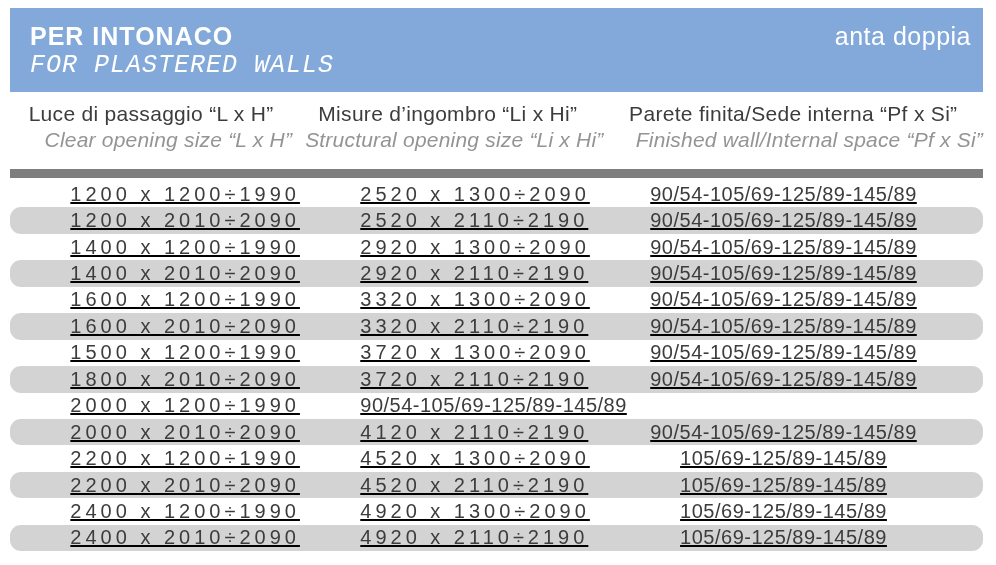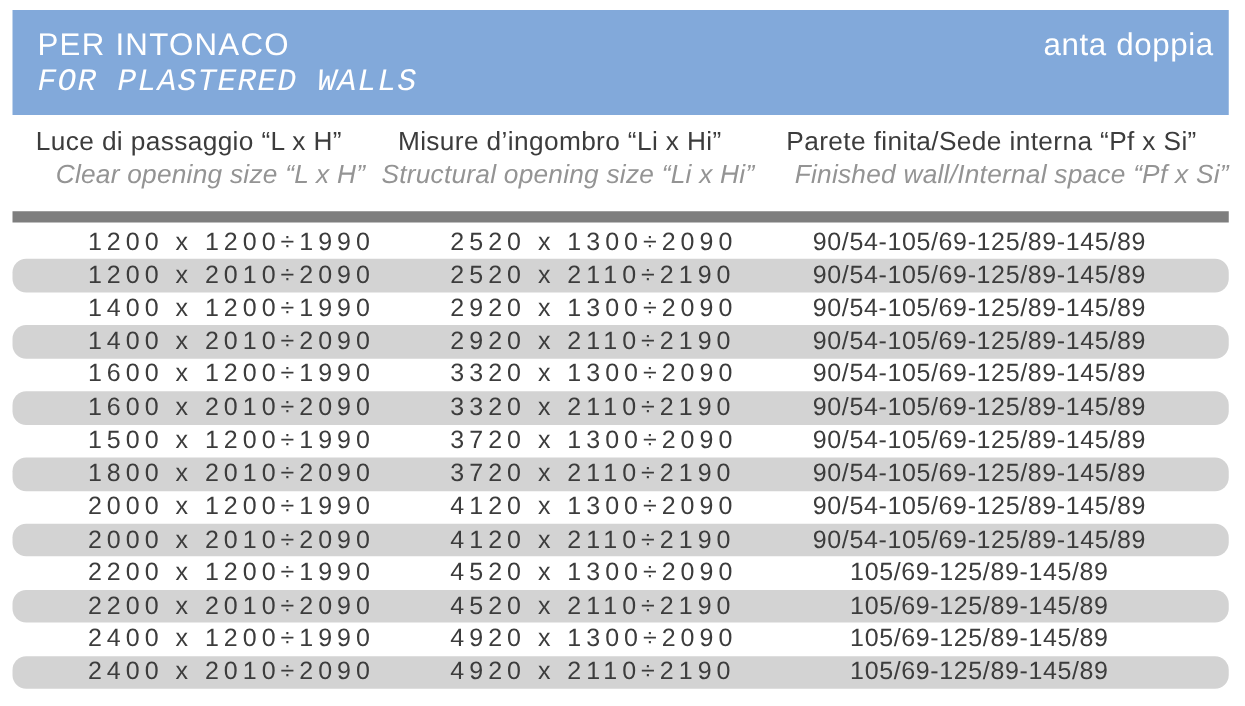--- a/index.html
+++ b/index.html
@@ -19,21 +19,21 @@
 
   
   .band {
     position: absolute; left: 10px; top: 8px; width: 973px; height: 84px;
     background: var(--blue); color: #ffffff;
   }
   .band-left {
     position: absolute; left: 20px; top: 14px;
   }
   .band-left .l1 {
-    font-size: 25px; line-height: 29px; letter-spacing: 1px; font-weight: 400;
+    font-size: 25px; line-height: 29px; letter-spacing: 1px; font-weight: 700;
   }
   .band-left .l2 {
     font-size: 25px; line-height: 29px; letter-spacing: 1px; font-style: italic; font-family: Liberation Mono, monospace;
   }
   .band-right {
     position: absolute; right: 12px; top: 14px; text-align: left;
   }
   .band-right .l1 { font-size: 25px; line-height: 29px; letter-spacing: 0.5px; }
   .band-right .l2 { font-size: 25px; line-height: 29px; letter-spacing: 0.5px; font-style: italic; }
 
@@ -56,21 +56,21 @@
     position: absolute; left: 10px; top: 169px; width: 973px; height: 9px;
     background: var(--divider);
   }
 
   
   .sizetable {
     position: absolute; left: 10px; top: 181px; width: 973px;
   }
   .trow {
     display: grid; grid-template-columns: 36% 23% 41%;
-    height: 26.45px; align-items: center; background: transparent;
+    height: 26.45px; align-items: center; background: transparent; text-decoration: underline;
   }
   .trow.alt { background: var(--row-gray); border-radius: 11px; }
   .tcell {
     text-align: center; font-size: 20px; color: var(--text-dark);
     white-space: nowrap;
   }
   .tcell.c0, .tcell.c1 { letter-spacing: 4px; }
   .tcell.c2 { letter-spacing: 0.5px; }
 </style>
 </head>
@@ -141,21 +141,20 @@
         <div class="tcell c1">3720 x 1300÷2090</div>
         <div class="tcell c2">90/54-105/69-125/89-145/89</div>
       </div>
       <div class="trow alt">
         <div class="tcell c0">1800 x 2010÷2090</div>
         <div class="tcell c1">3720 x 2110÷2190</div>
         <div class="tcell c2">90/54-105/69-125/89-145/89</div>
       </div>
       <div class="trow">
         <div class="tcell c0">2000 x 1200÷1990</div>
-        <div class="tcell c1">4120 x 1300÷2090</div>
         <div class="tcell c2">90/54-105/69-125/89-145/89</div>
       </div>
       <div class="trow alt">
         <div class="tcell c0">2000 x 2010÷2090</div>
         <div class="tcell c1">4120 x 2110÷2190</div>
         <div class="tcell c2">90/54-105/69-125/89-145/89</div>
       </div>
       <div class="trow">
         <div class="tcell c0">2200 x 1200÷1990</div>
         <div class="tcell c1">4520 x 1300÷2090</div>

